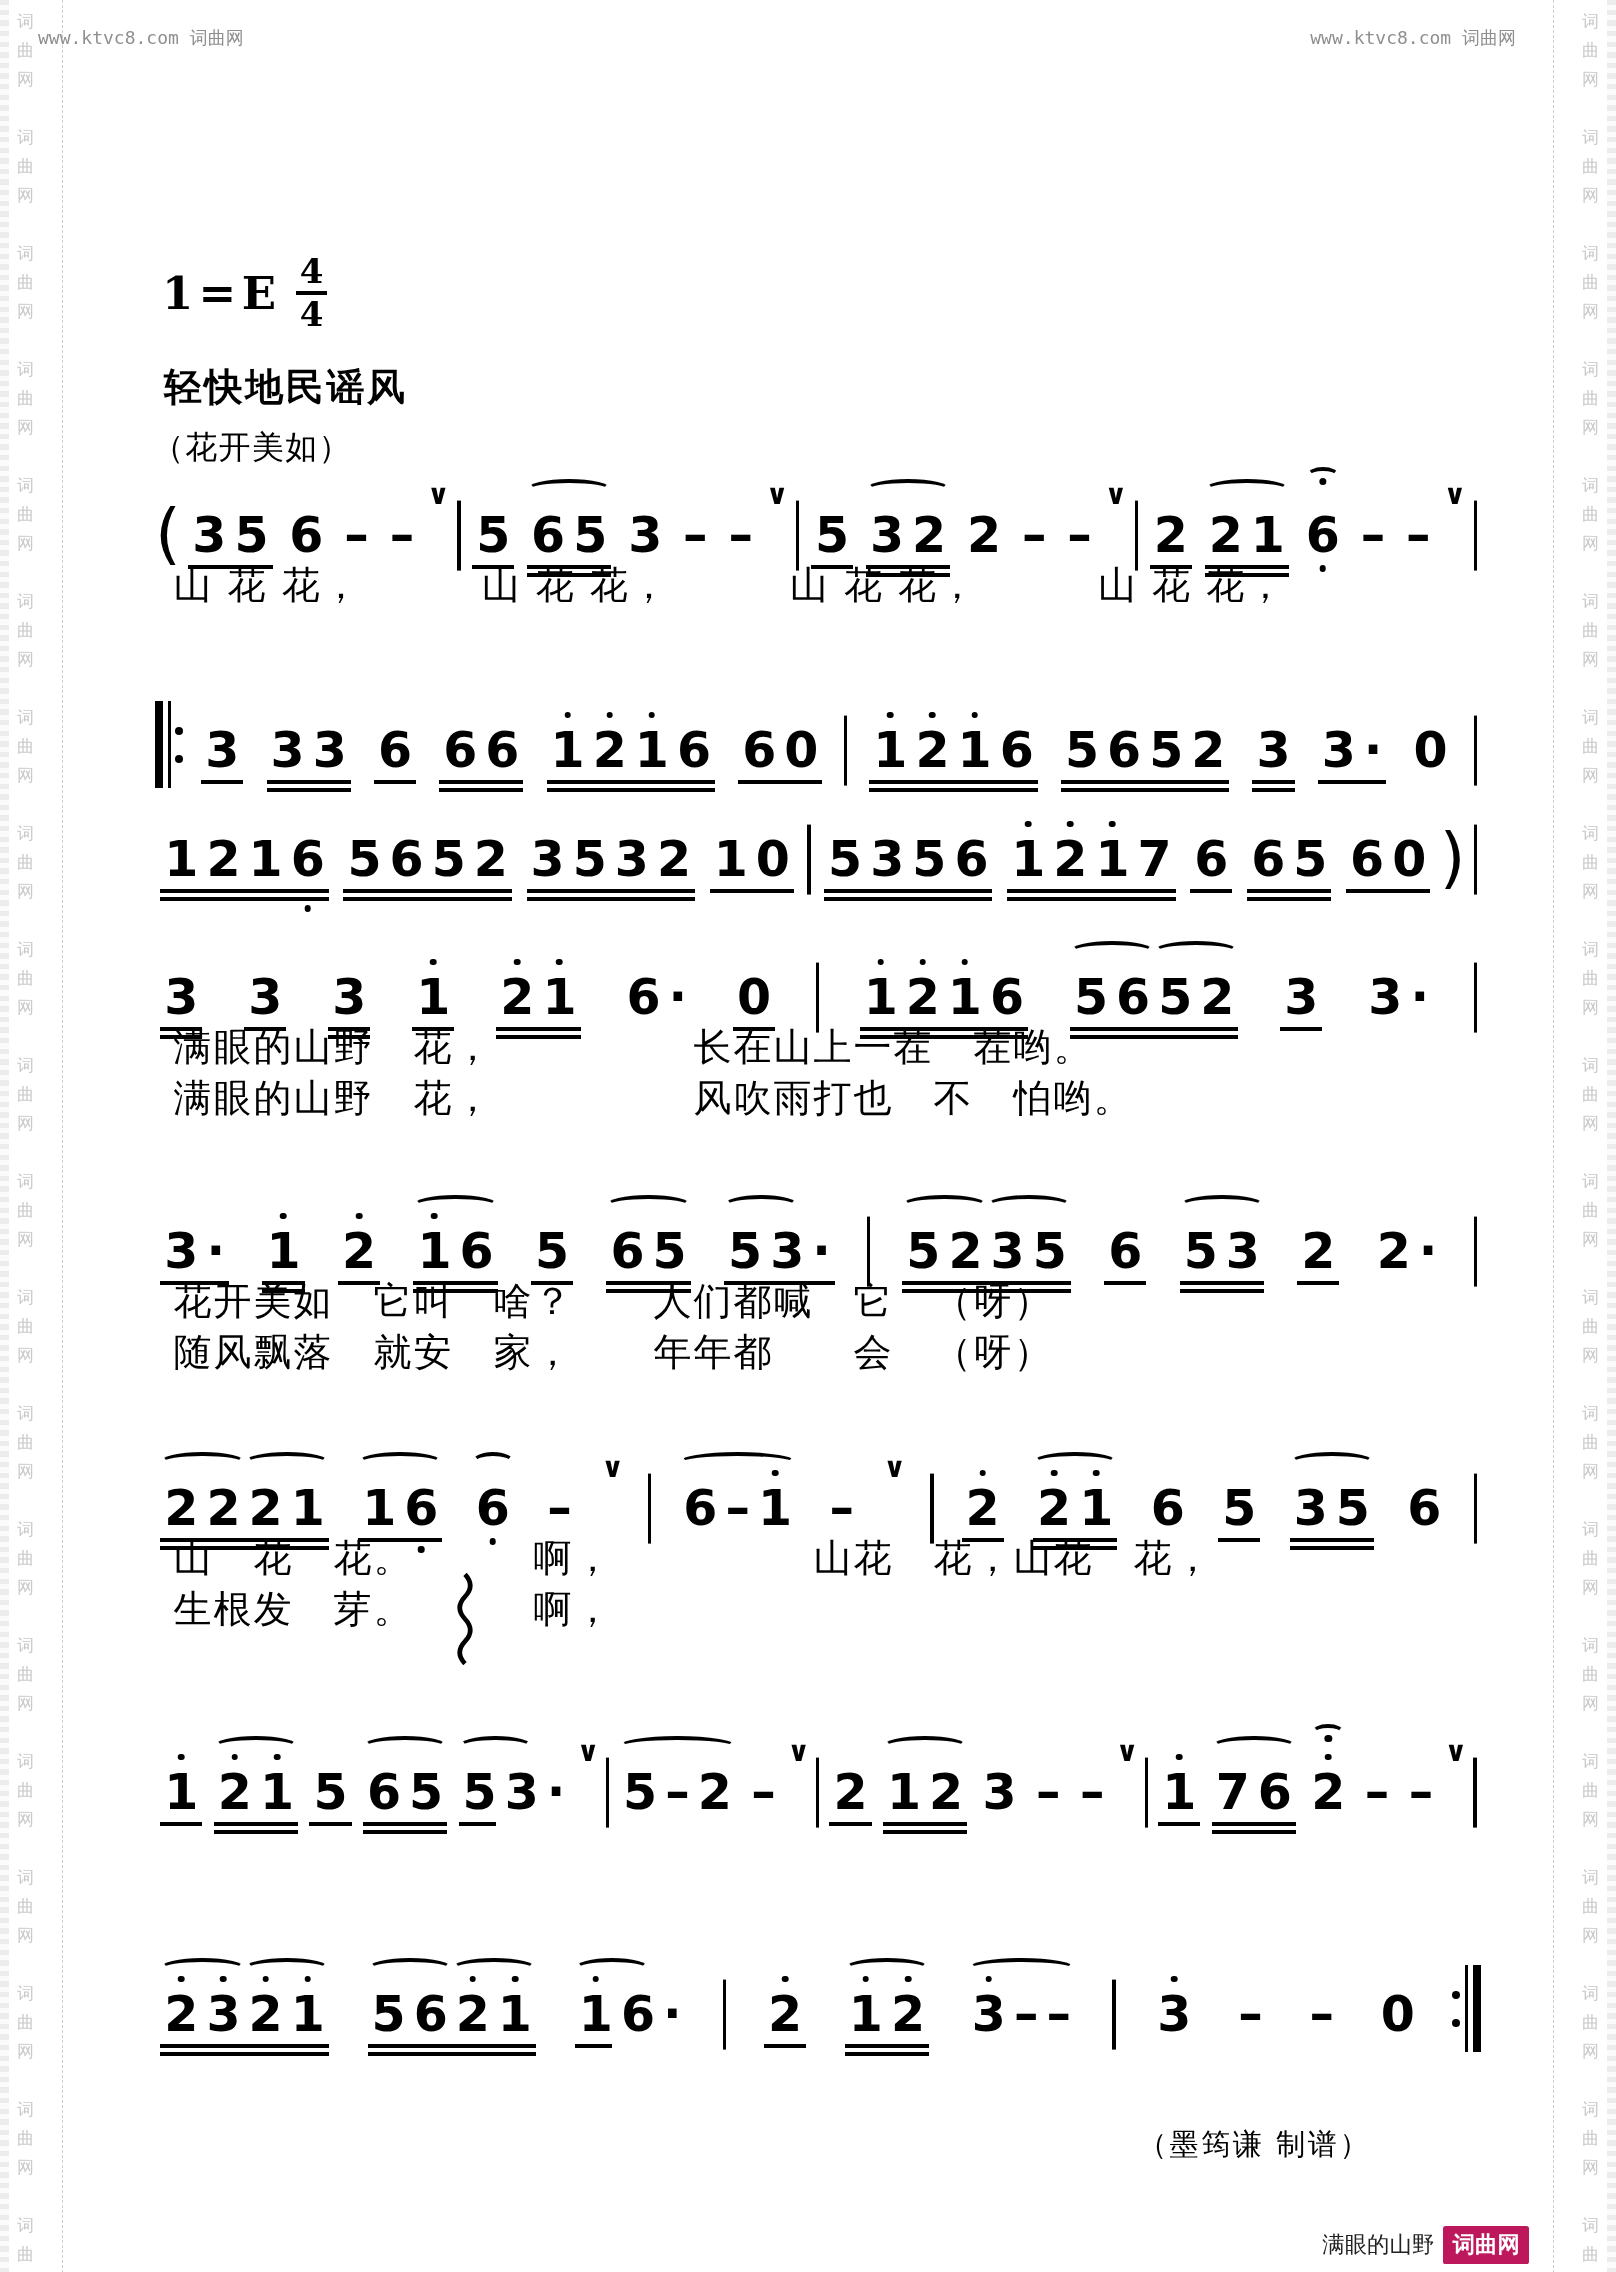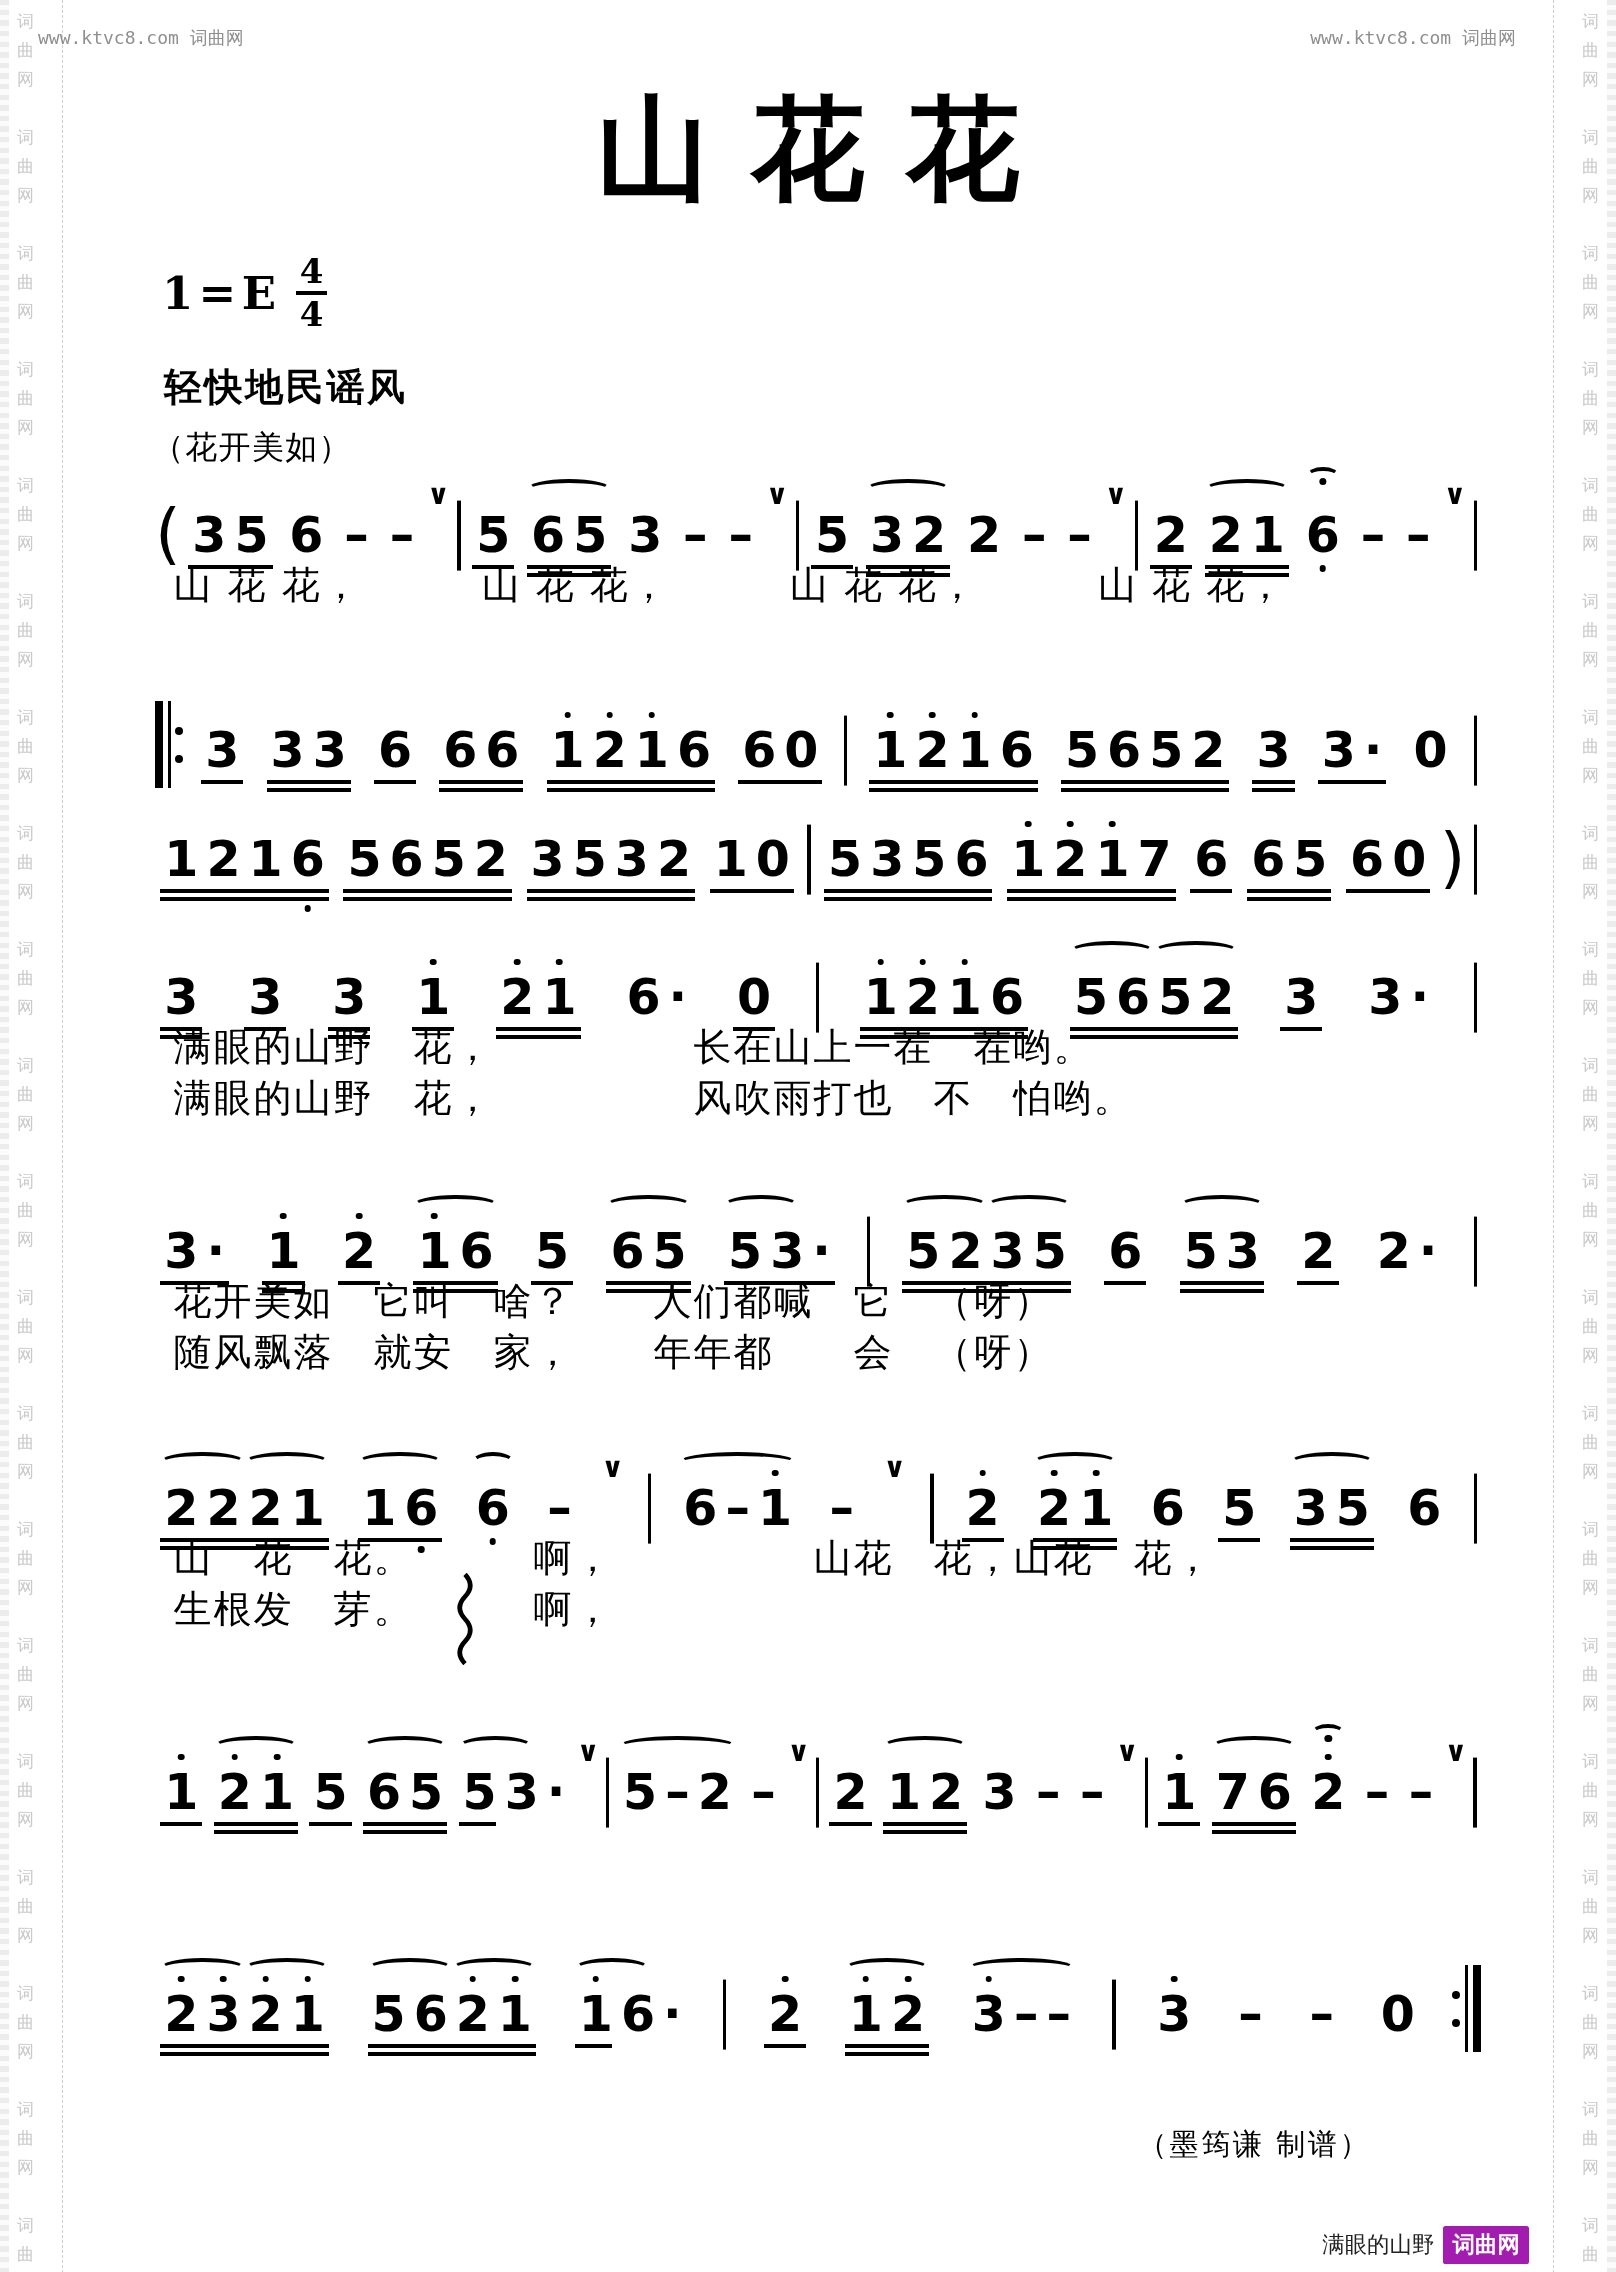--- a/index.html
+++ b/index.html
@@ -245,21 +245,20 @@
 网
 
 </div>
   </div>
   <div class="dash-l"></div>
   <div class="dash-r"></div>
 
   <div class="wm-tl">www.ktvc8.com 词曲网</div>
   <div class="wm-tr">www.ktvc8.com 词曲网</div>
 
-  <h1 class="title">山花花</h1>
 
   <div class="keyrow">
     <span class="keytxt">1=</span>
     <span class="keytxt">E</span>
     <span class="frac">
       <span class="num">4</span>
       <span class="den">4</span>
     </span>
   </div>
 
@@ -854,16 +853,16 @@
             <i class="thin"></i>
             <i class="thick"></i>
           </span>
         </span></span>
     </div>
 
   <div class="producer">（墨筠谦 制谱）</div>
 
   <div class="footer">
     <span>满眼的山野</span>
-    <span class="badge" id="badge" style="background: #a21caf;">词曲网</span>
+    <span class="badge" id="badge" style="background: #be185d;">词曲网</span>
   </div>
 </div>
 
 
 </body></html>

